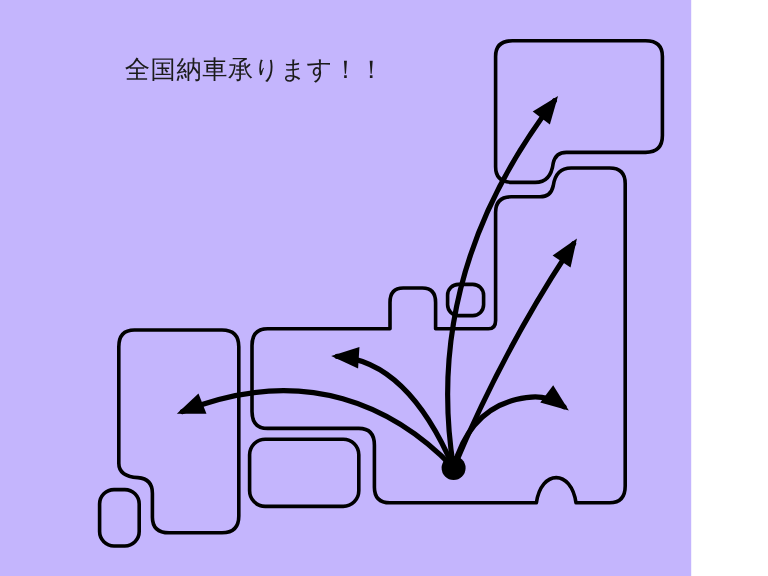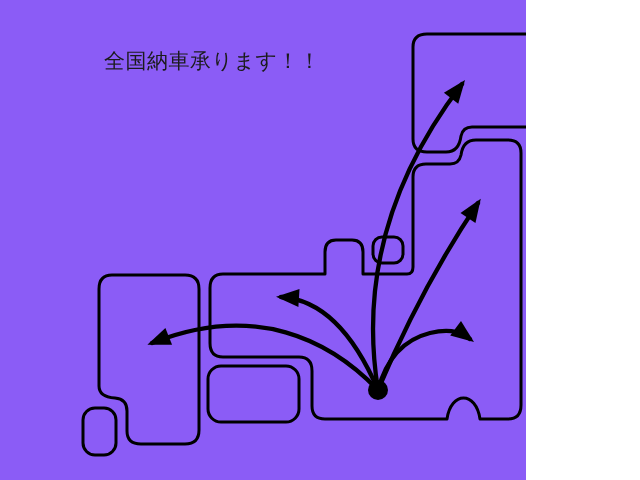--- a/index.html
+++ b/index.html
@@ -2,25 +2,25 @@
 <html><head>
 <meta charset="utf-8">
 <style>
   html, body {
     margin: 0;
     padding: 0;
     background: #ffffff;
   }
   #screen {
     position: relative;
-    width: 526px;
+    width: 576px;
     height: 480px;
-    background: #8b5cf6;
+    background: #c4b5fd;
     overflow: hidden;
-    font-family: Liberation Sans, sans-serif;
+    font-family: Liberation Mono, monospace;
   }
   .banner-text {
     position: absolute;
     left: 104px;
     top: 49px;
     font-size: 21px;
     line-height: 1.15;
     color: #1b1b1b;
     letter-spacing: 0.5px;
     white-space: nowrap;

